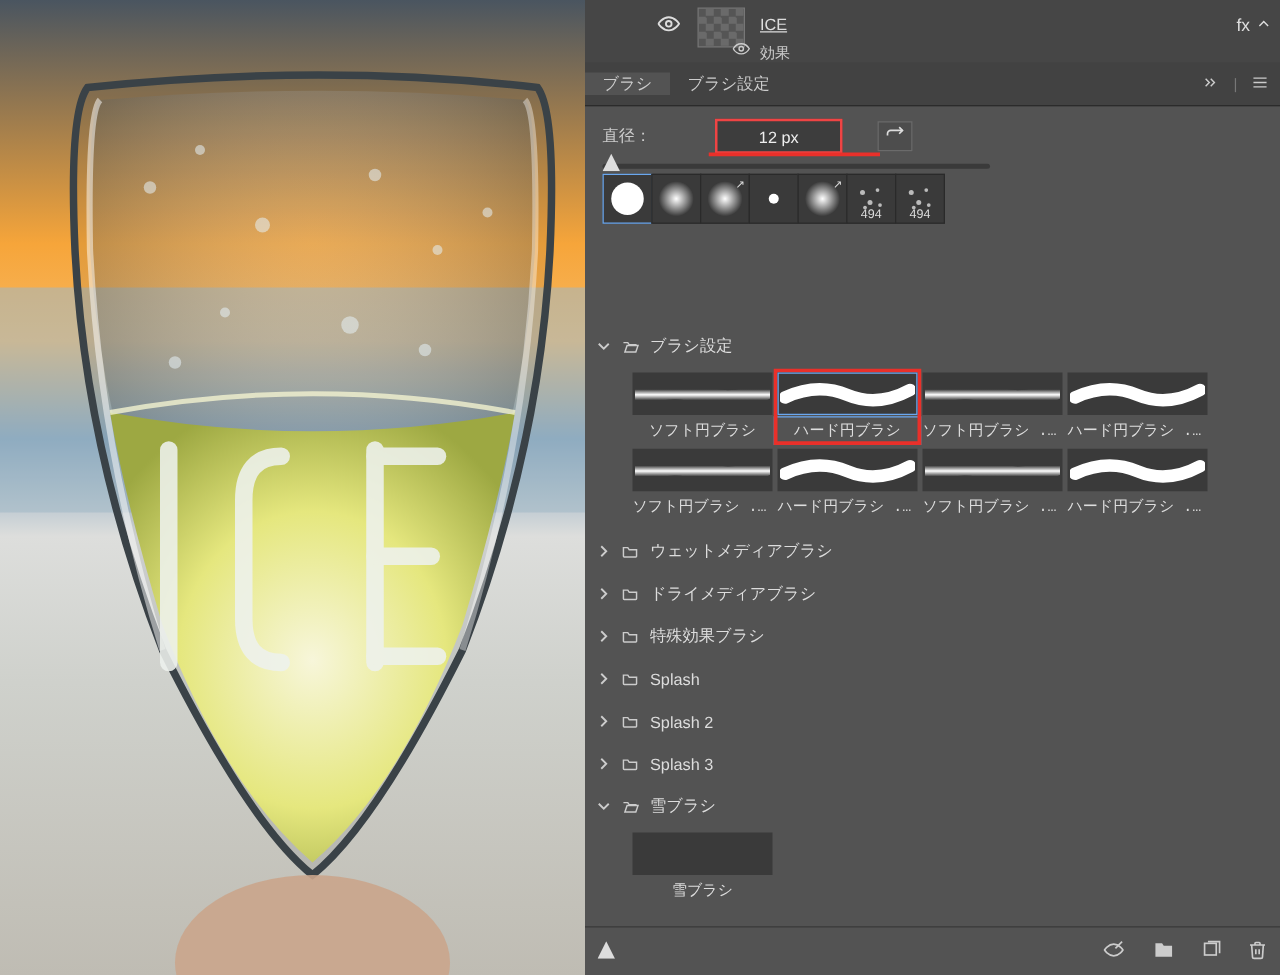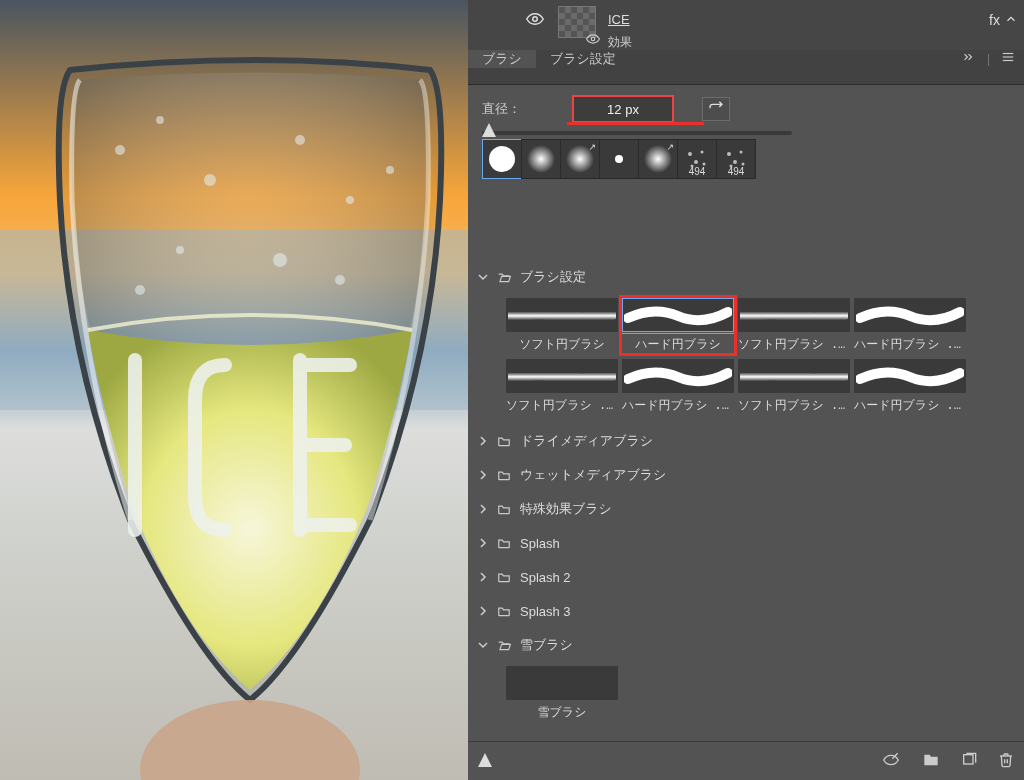--- a/index.html
+++ b/index.html
@@ -17,21 +17,21 @@
   #layer-strip .eye{position:absolute;left:58px;top:10px;}
   #layer-strip .thumb{position:absolute;left:90px;top:6px;width:36px;height:30px;border:1px solid #777;background:repeating-conic-gradient(#6a6a6a 0 25%,#555 0 50%) 0 0/12px 12px;}
   #layer-strip .layer-name{position:absolute;left:140px;top:12px;text-decoration:underline;font-size:13px;color:#ddd;}
   #layer-strip .fx{position:absolute;right:24px;top:12px;font-size:14px;color:#ddd;}
   #layer-strip .chev{position:absolute;right:6px;top:12px;}
   #layer-strip .sub{position:absolute;left:140px;top:34px;font-size:12px;color:#ccc;}
   #layer-strip .subeye{position:absolute;left:118px;top:32px;}
 
   
   #brush-panel{position:absolute;left:0;top:50px;right:0;bottom:0;background:#535353;}
-  #bp-tabs{height:34px;background:#424242;border-bottom:1px solid #2b2b2b;display:flex;align-items:flex-start;}
+  #bp-tabs{height:34px;background:#424242;border-bottom:1px solid #2b2b2b;display:flex;align-items:center;}
   .tab{padding:0 14px;display:flex;align-items:center;font-size:13px;color:#ccc;cursor:pointer;}
   .tab.active{background:#535353;}
   .tab-tools{margin-left:auto;display:flex;align-items:center;gap:10px;padding-right:8px;color:#ccc;}
 
   #bp-body{padding:10px 24px 0 14px;}
   .size-row{display:flex;align-items:center;gap:10px;}
   .size-row label{width:80px;font-size:13px;}
   .size-input{width:94px;height:22px;background:#3d3d3d;border:2px solid #ef4444;color:#eee;font-size:13px;text-align:center;}
   .size-input-wrap{position:relative;display:inline-block;}
   .size-underline{position:absolute;left:-5px;right:-30px;bottom:-2px;height:3px;background:#e9302a;}
@@ -381,32 +381,32 @@
           </div>
           <div class="folder-row">
             <span class="caret"><svg width="10" height="10" viewBox="0 0 10 10">
                 <polyline points="3,1 7,5 3,9" fill="none" stroke="#ccc" stroke-width="1.5"></polyline>
               </svg></span>
             <span class="folder-ico">
               <svg width="16" height="14" viewBox="0 0 24 24" fill="none" stroke="#ccc" stroke-width="2">
                 <path d="M3 7h6l2 3h10v9a1 1 0 0 1-1 1H4a1 1 0 0 1-1-1V7z"></path>
               </svg>
             </span>
+            <span>ウェットメディアブラシ</span>
+          </div>
+          <div class="folder-row">
+            <span class="caret"><svg width="10" height="10" viewBox="0 0 10 10">
+                <polyline points="3,1 7,5 3,9" fill="none" stroke="#ccc" stroke-width="1.5"></polyline>
+              </svg></span>
+            <span class="folder-ico">
+              <svg width="16" height="14" viewBox="0 0 24 24" fill="none" stroke="#ccc" stroke-width="2">
+                <path d="M3 7h6l2 3h10v9a1 1 0 0 1-1 1H4a1 1 0 0 1-1-1V7z"></path>
+              </svg>
+            </span>
             <span>ドライメディアブラシ</span>
-          </div>
-          <div class="folder-row">
-            <span class="caret"><svg width="10" height="10" viewBox="0 0 10 10">
-                <polyline points="3,1 7,5 3,9" fill="none" stroke="#ccc" stroke-width="1.5"></polyline>
-              </svg></span>
-            <span class="folder-ico">
-              <svg width="16" height="14" viewBox="0 0 24 24" fill="none" stroke="#ccc" stroke-width="2">
-                <path d="M3 7h6l2 3h10v9a1 1 0 0 1-1 1H4a1 1 0 0 1-1-1V7z"></path>
-              </svg>
-            </span>
-            <span>ウェットメディアブラシ</span>
           </div>
           <div class="folder-row">
             <span class="caret"><svg width="10" height="10" viewBox="0 0 10 10">
                 <polyline points="3,1 7,5 3,9" fill="none" stroke="#ccc" stroke-width="1.5"></polyline>
               </svg></span>
             <span class="folder-ico">
               <svg width="16" height="14" viewBox="0 0 24 24" fill="none" stroke="#ccc" stroke-width="2">
                 <path d="M3 7h6l2 3h10v9a1 1 0 0 1-1 1H4a1 1 0 0 1-1-1V7z"></path>
               </svg>
             </span>

